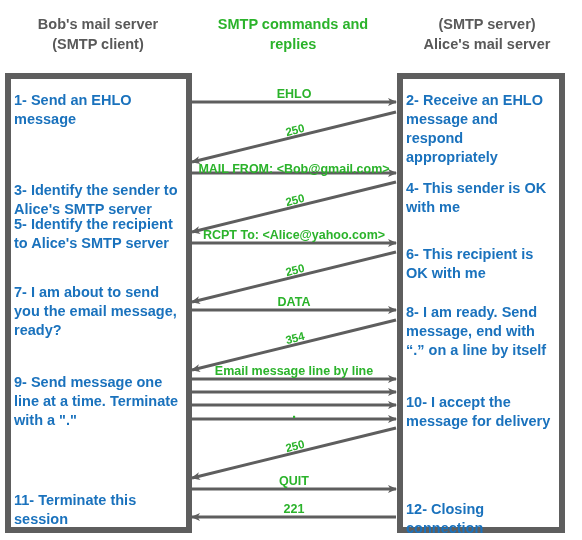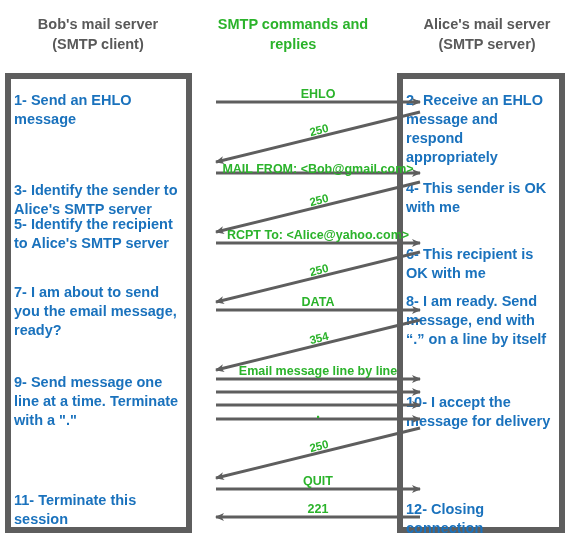--- a/index.html
+++ b/index.html
@@ -42,21 +42,21 @@
     top:0;left:0;right:0;bottom:0;
     color:#1a72bd;
     font-weight:bold;
     font-size:14.5px;
     line-height:19px;
     text-align:left;
   }
   .step{position:absolute;left:0;right:0;padding:0 3px;box-sizing:border-box;}
 
   
-  #msg-layer{position:absolute;left:0;top:0;width:482px;height:540px;margin-left:24px;}
+  #msg-layer{position:absolute;left:0;top:0;width:482px;height:540px;}
   #msg-layer svg{position:absolute;left:0;top:0;}
 
   .mlabel{
     position:absolute;
     color:#2bb32b;
     font-weight:bold;
     text-align:center;
     white-space:nowrap;
   }
   .mlabel.horiz{font-size:12.5px;}
@@ -72,41 +72,41 @@
     <div>SMTP commands and</div>
     <div>replies</div>
   </div>
 
   <div class="hdr" id="hdr-left">
     <div>Bob's mail server</div>
     <div>(SMTP client)</div>
   </div>
 
   <div class="hdr" id="hdr-right">
+    <div>(SMTP server)</div>
     <div>Alice's mail server</div>
-    <div>(SMTP server)</div>
   </div>
 
   <div class="actorbox" id="box-left">
     <div class="steps" id="client-steps">
         <div class="step" style="top: 12px;">1- Send an EHLO message</div>
         <div class="step" style="top: 78px; margin-top: 24px;">3- Identify the sender to Alice's SMTP server</div>
         <div class="step" style="top: 136px;">5- Identify the recipient to Alice's SMTP server</div>
         <div class="step" style="top: 204px;">7- I am about to send you the email message, ready?</div>
         <div class="step" style="top: 294px;">9- Send message one line at a time. Terminate with a "."</div>
         <div class="step" style="top: 402px; margin-top: 10px;">11- Terminate this session</div>
       </div>
   </div>
 
   <div class="actorbox" id="box-right">
     <div class="steps" id="server-steps">
         <div class="step" style="top: 12px;">2- Receive an EHLO message and respond appropriately</div>
         <div class="step" style="top: 100px;">4- This sender is OK with me</div>
         <div class="step" style="top: 166px;">6- This recipient is OK with me</div>
-        <div class="step" style="top: 213px;">8-  I am ready. Send message, end with “.” on a line by itself</div>
+        <div class="step" style="top: 224px;">8-  I am ready. Send message, end with “.” on a line by itself</div>
         <div class="step" style="top: 314px;">10-  I accept the message for delivery</div>
         <div class="step" style="top: 421px;">12-  Closing connection</div>
       </div>
   </div>
 
   <div id="msg-layer">
     <svg id="arrow-svg" width="582" height="540">
       <defs>
         <marker id="ah-right" markerWidth="9" markerHeight="9" refX="8" refY="4.5" orient="auto" markerUnits="userSpaceOnUse">
           <path d="M0,0.6 L9,4.5 L0,8.4 L2.4,4.5 Z" fill="#5e5e5e"></path>

